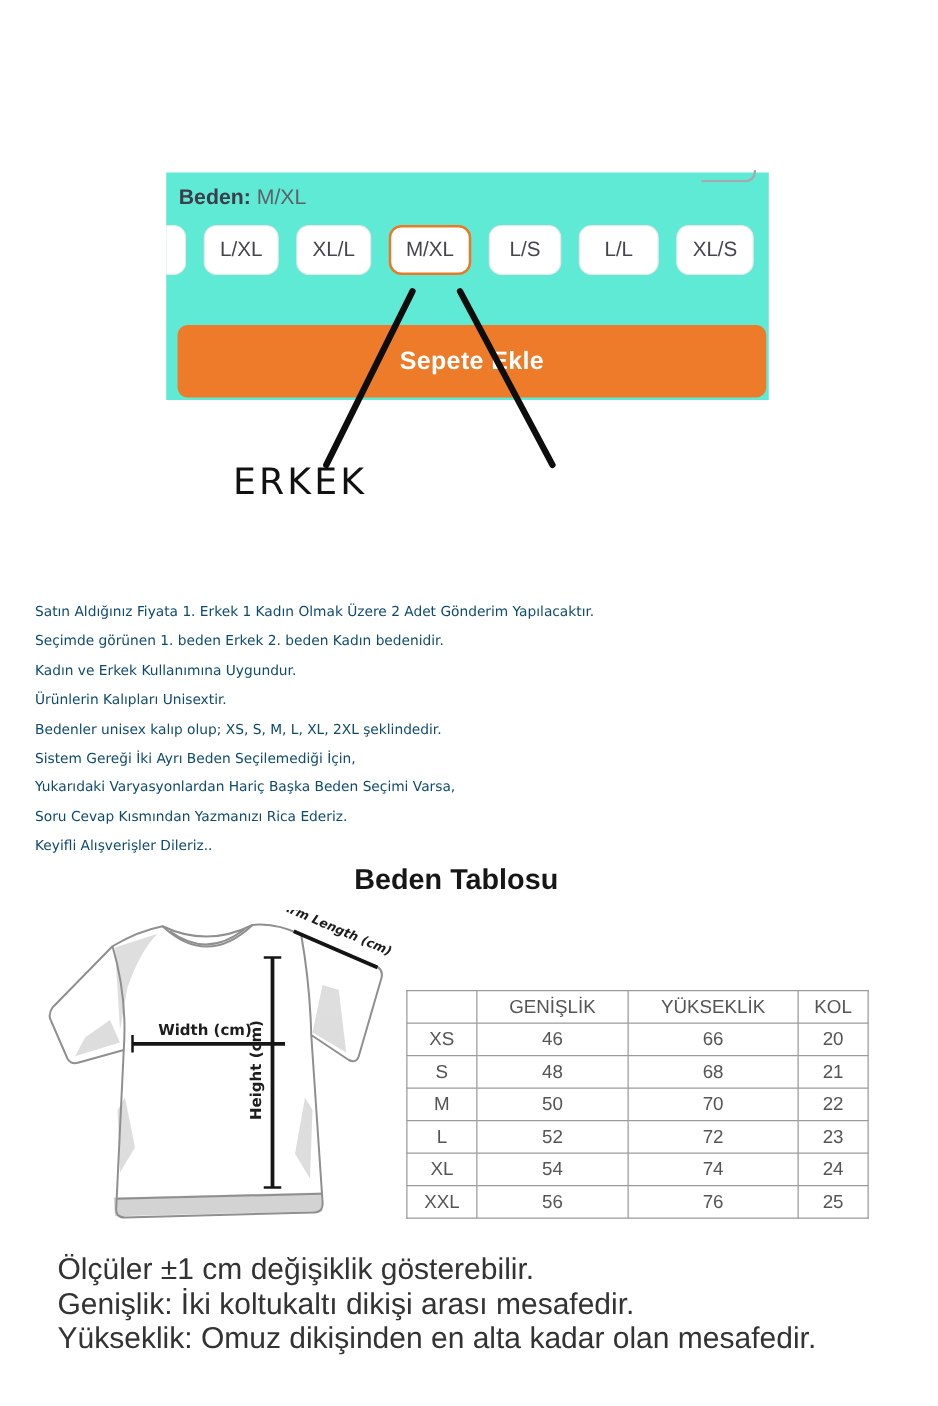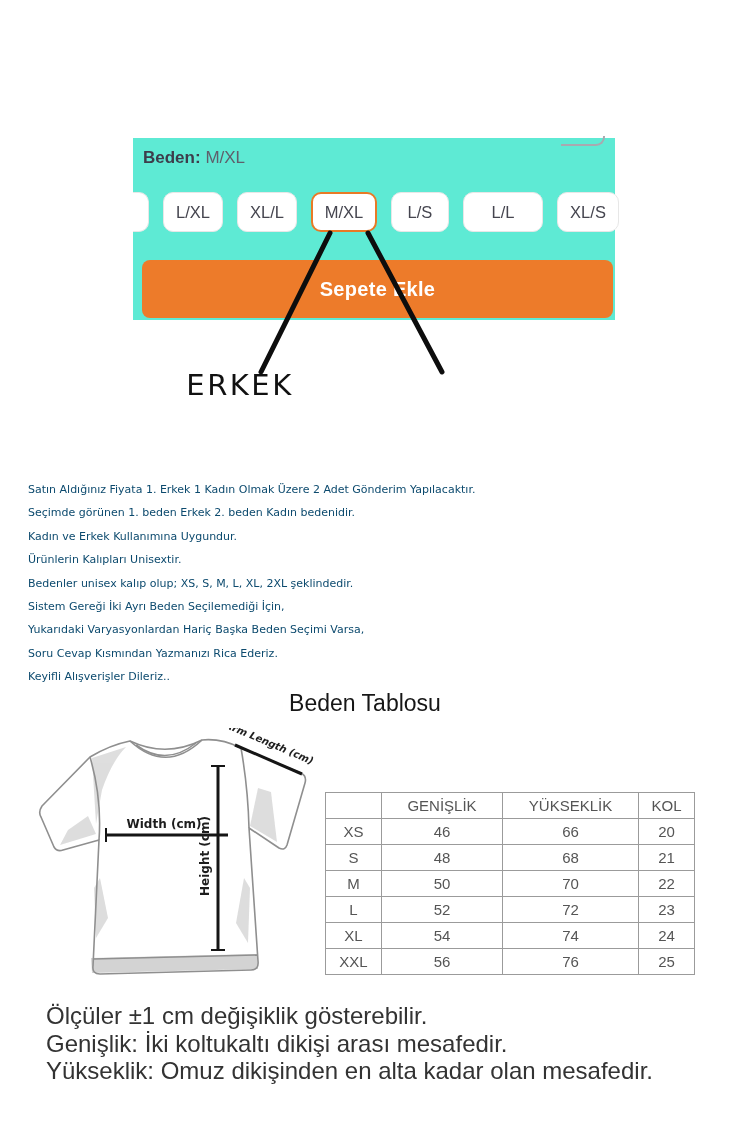--- a/index.html
+++ b/index.html
@@ -5,41 +5,41 @@
   html,body{margin:0;padding:0;background:#fff;}
   #page{position:relative;width:750px;height:1125px;background:#ffffff;overflow:hidden;
         font-family:"Liberation Sans",sans-serif;color:#222;}
 
   
   .shop-section{position:absolute;left:133px;top:138px;width:482px;height:182px;background:#5eead4;}
   .cut-element{position:absolute;left:428px;top:-2px;width:42px;height:8px;
                border-bottom:2px solid #a9a9b0;border-right:2px solid #a9a9b0;border-radius:0 0 9px 0;}
   .variant-label{position:absolute;left:10px;top:10px;font-size:17px;font-weight:bold;color:#3d3d4b;}
   .variant-label .val{font-weight:normal;color:#5f5f6b;}
-  .chips{position:absolute;left:0;top:54px;height:40px;display:flex;gap:14px;align-items:stretch;}
+  .chips{position:absolute;left:0;top:42px;height:40px;display:flex;gap:14px;align-items:stretch;}
   .chip{box-sizing:border-box;border:1px solid #e7e7e7;border-radius:10px;background:#fff;
         color:#45454f;font-size:16.5px;display:flex;align-items:center;justify-content:center;cursor:pointer;}
   .chip.partial{width:16px;border-left:none;border-radius:0 10px 10px 0;}
   .chip.selected{border:2px solid #e87a26;}
   .add-cart{position:absolute;left:9px;top:122px;width:471px;height:58px;border:none;border-radius:8px;
             background:#ed7b2a;color:#fff;font-family:"Liberation Sans",sans-serif;
             font-size:20px;font-weight:bold;letter-spacing:.3px;cursor:pointer;}
 
   
   .overlay{position:absolute;left:0;top:0;width:750px;height:1125px;pointer-events:none;z-index:5;}
   .hand-label{position:absolute;top:368px;transform:translateX(-50%);font-family:"DejaVu Sans",sans-serif;
               font-size:29px;color:#111;letter-spacing:2.5px;white-space:nowrap;}
 
   
   .description{position:absolute;left:28px;top:478px;font-family:"DejaVu Sans",sans-serif;
                font-size:11px;line-height:23.4px;color:#0c4a6e;white-space:nowrap;}
 
   
   .chart-title{position:absolute;left:0;top:690px;width:730px;text-align:center;
-               font-size:23px;font-weight:normal;color:#161616;}
+               font-size:23px;font-weight:bold;color:#161616;}
   .tshirt-svg{position:absolute;left:30px;top:728px;}
   table.size-table{position:absolute;left:325px;top:765px;border-collapse:collapse;
                    font-size:15px;color:#555;margin-top:27px;}
   table.size-table th,table.size-table td{border:1px solid #9b9b9b;text-align:center;
                    height:25px;padding:0;font-weight:normal;}
   .col-size{width:55px}.col-gen{width:120px}.col-yuk{width:135px}.col-kol{width:55px}
 
   
   .notes{position:absolute;left:46px;top:1002px;font-size:24px;line-height:27.6px;color:#333;white-space:nowrap;}
 </style>
@@ -55,21 +55,21 @@
       <span>Beden</span><span>:</span>
       <span class="val">M/XL</span>
     </div>
 
     <div class="chips">
       <div class="chip partial"></div>
       <div class="chip" style="width:60px">L/XL</div>
       <div class="chip" style="width:60px">XL/L</div>
       <div class="chip selected" style="width:66px">M/XL</div>
       <div class="chip" style="width:58px">L/S</div>
-      <div class="chip" style="width:80px">L/L</div>
+      <div class="chip" style="width:64px">L/L</div>
       <div class="chip" style="width:62px">XL/S</div>
     </div>
 
     <button class="add-cart">Sepete Ekle</button>
   </div>
 
   <svg class="overlay" viewBox="0 0 750 1125">
     <line x1="330" y1="233" x2="261" y2="372" stroke="#0d0d0d" stroke-width="5" stroke-linecap="round"></line>
     <line x1="368" y1="233" x2="442" y2="372" stroke="#0d0d0d" stroke-width="5" stroke-linecap="round"></line>
   </svg>

